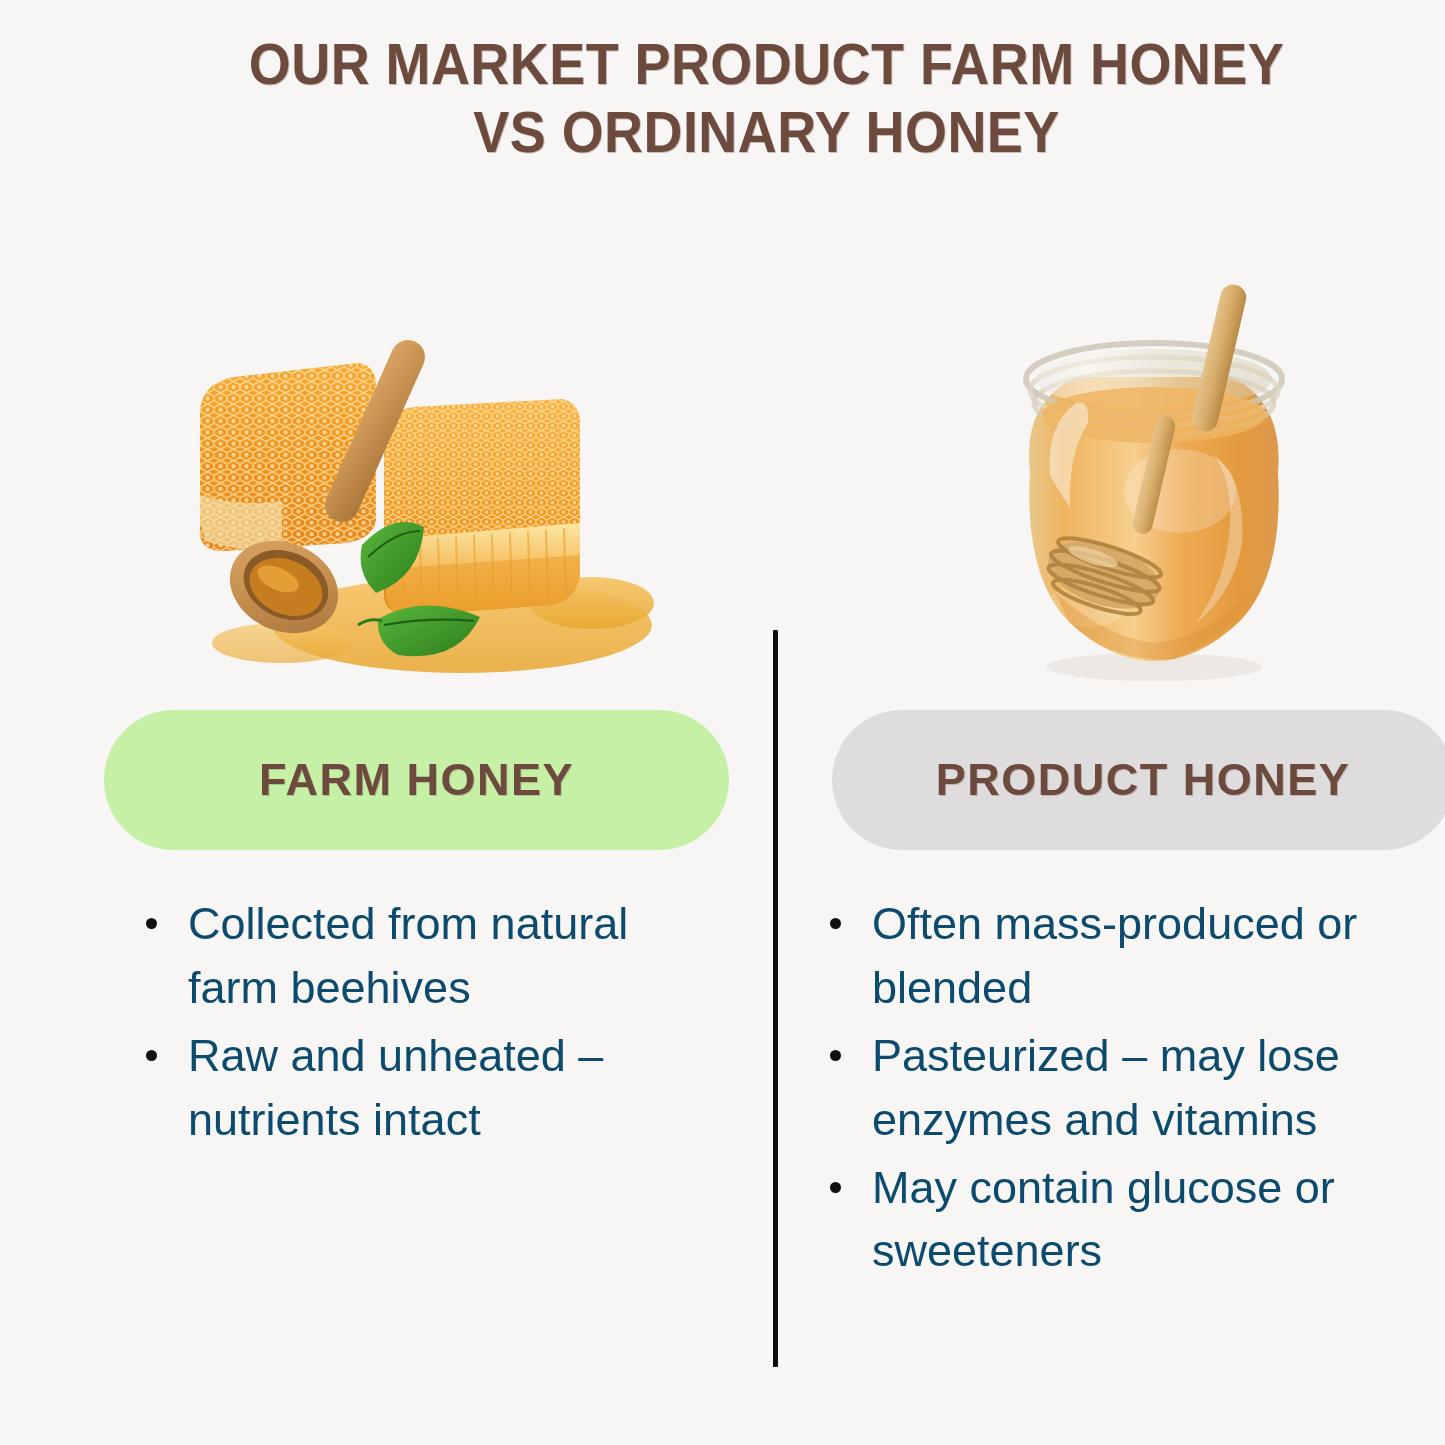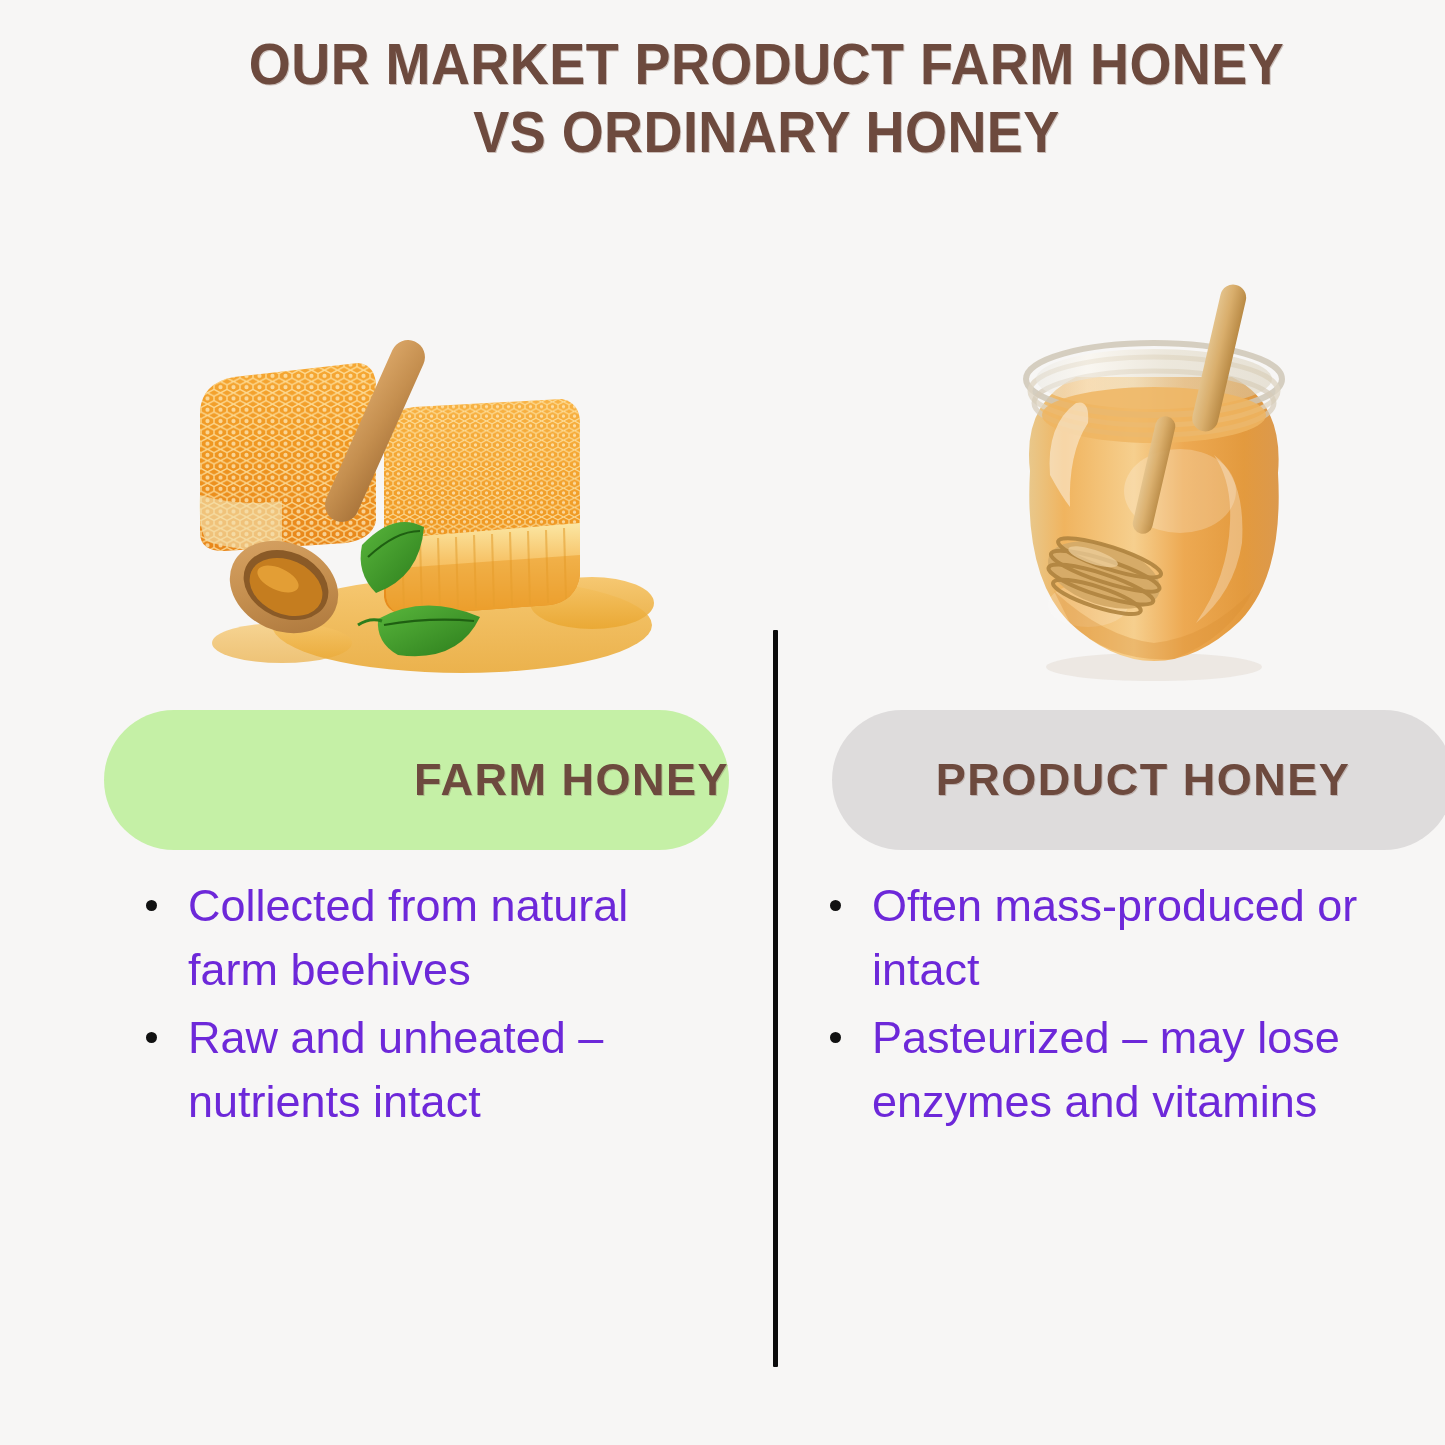--- a/index.html
+++ b/index.html
@@ -75,37 +75,36 @@
     font-size: 45px;
     letter-spacing: 1.5px;
     text-shadow: 1px 1px 0 rgba(120,90,78,0.3);
     white-space: nowrap;
   }
   .pill-farm {
     left: 60px;
     top: 710px;
     width: 625px;
     background: #c5f0a6;
-    justify-content: flex-end;
   }
   .pill-ordinary {
     left: 54px;   
     top: 710px;
     width: 622px;
     background: #dedcdc;
   }
 
   
   .bullets {
     position: absolute;
-    top: 874px;
+    top: 892px;
     list-style: none;
     margin: 0;
     padding: 0;
-    color: #6d28d9;
+    color: #0c4a6e;
     font-size: 45px;
     line-height: 1.42;
   }
   .bullets-left  { left: 92px; width: 575px; }
   .bullets-right { left: 42px; width: 590px; } 
 
   .bullets li {
     position: relative;
     padding-left: 52px;
     margin-bottom: 4px;
@@ -317,22 +316,26 @@
       </svg>
     </div>
 
     <div class="pill pill-ordinary">
       <span class="pill-label">PRODUCT HONEY</span>
     </div>
 
     <ul class="bullets bullets-right">
       <li>
         <span class="dot"></span>
-        <span>Often mass-produced or intact</span>
+        <span>Often mass-produced or blended</span>
       </li>
       <li>
         <span class="dot"></span>
         <span>Pasteurized – may lose enzymes and vitamins</span>
+      </li>
+      <li>
+        <span class="dot"></span>
+        <span>May contain glucose or sweeteners</span>
       </li>
     </ul>
   </div>
 
 </div>
 
 </body></html>

